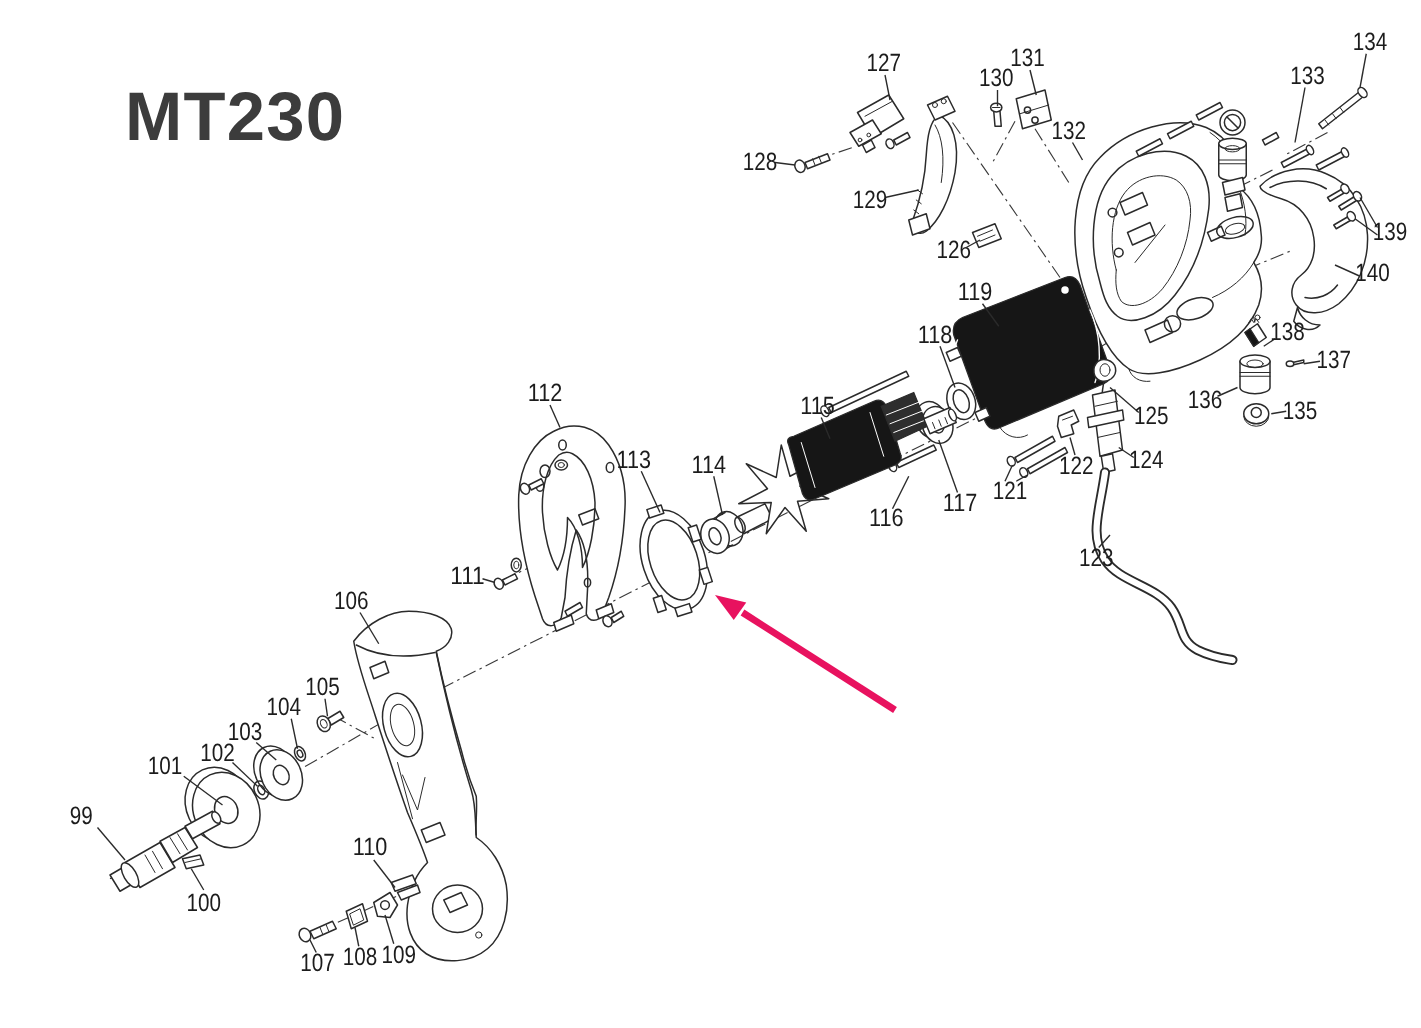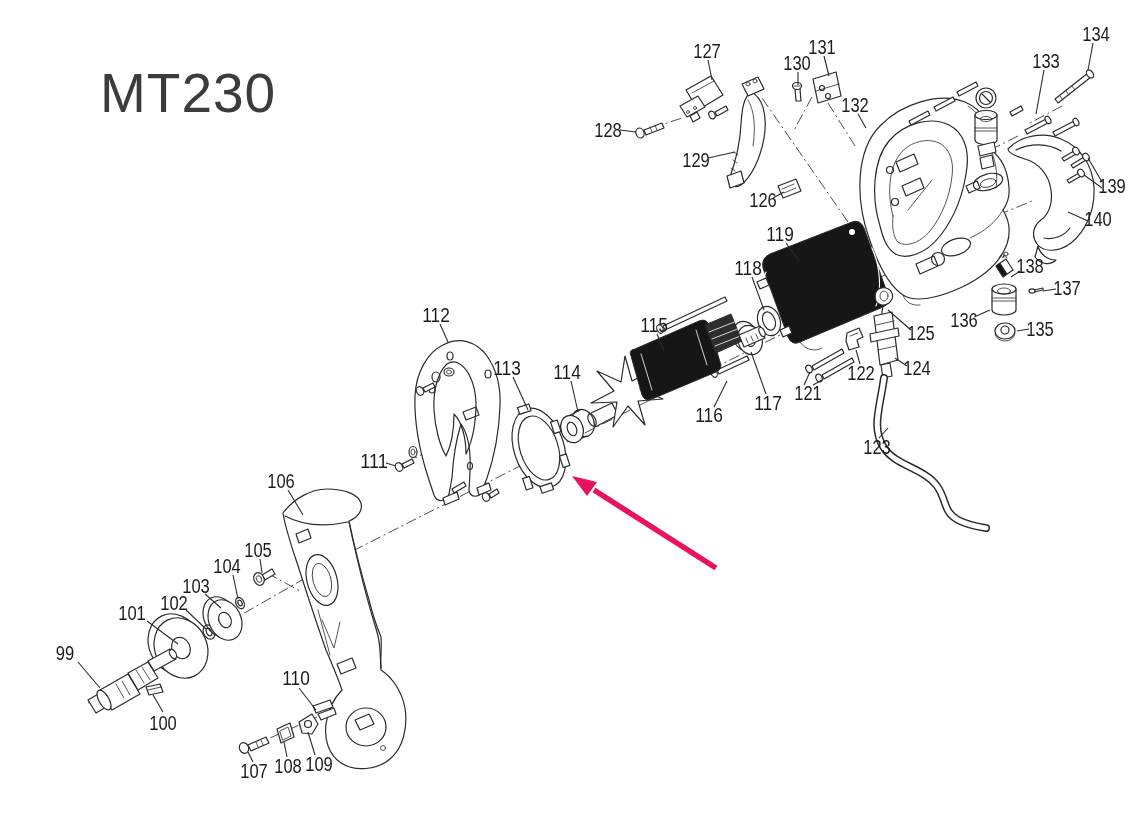--- a/index.html
+++ b/index.html
@@ -1,18 +1,18 @@
 <!DOCTYPE html>
 <html><head>
 <meta charset="utf-8">
 <style>
   html,body{margin:0;padding:0;background:#fff}
   .stage{position:relative;width:1137px;height:822px;background:#fff;overflow:hidden;
          font-family:"Liberation Sans",sans-serif}
-  .title{position:absolute;left:100px;top:66px;font-size:55px;font-weight:normal;
+  .title{position:absolute;left:100px;top:66px;font-size:55px;font-weight:bold;
          color:#3c3c3c;letter-spacing:1px;line-height:1}
   svg.diagram{position:absolute;left:0;top:0}
   .ln{fill:none;stroke:#2b2b2b;stroke-width:1.2;stroke-linecap:round;stroke-linejoin:round}
   .lnf{fill:#ffffff;stroke:#2b2b2b;stroke-width:1.2;stroke-linejoin:round;stroke-linecap:round}
   .dk{fill:#161616;stroke:#2b2b2b;stroke-width:1}
   .gy{fill:#2e2e2e;stroke:#2b2b2b;stroke-width:1}
   .wt{stroke:#ffffff;fill:none;stroke-width:1.1;stroke-linecap:round}
   .thin{stroke-width:0.8}
   .axis{fill:none;stroke:#3a3a3a;stroke-width:0.9;stroke-dasharray:11 3.5 2 3.5}
   .leader{stroke:#2b2b2b;stroke-width:1.1;fill:none}

